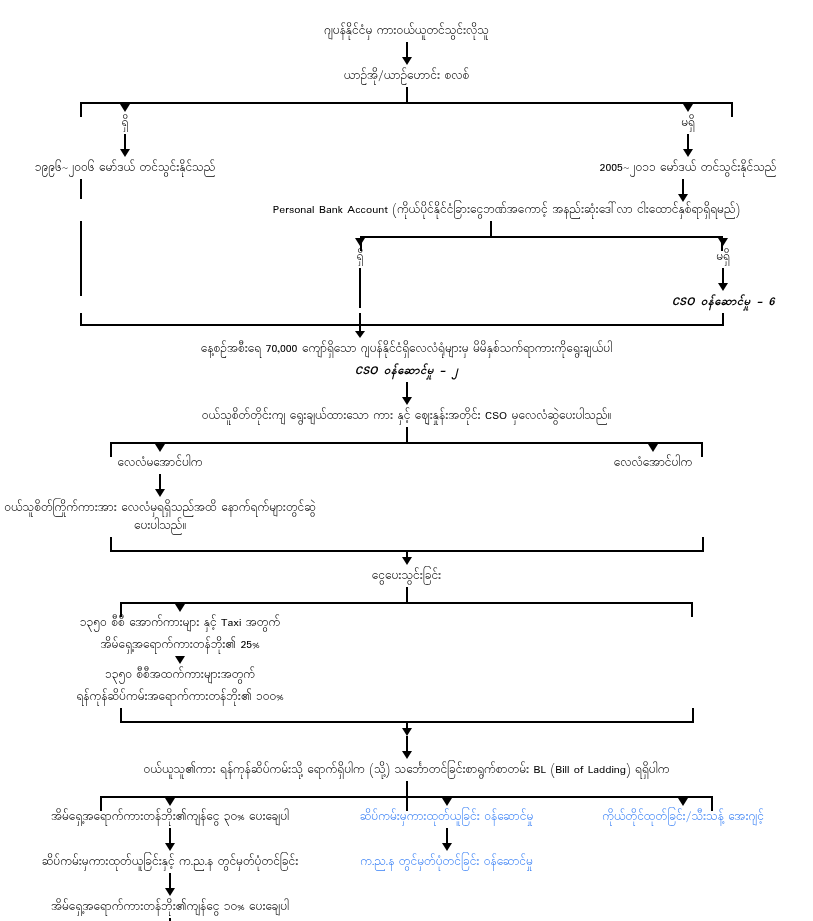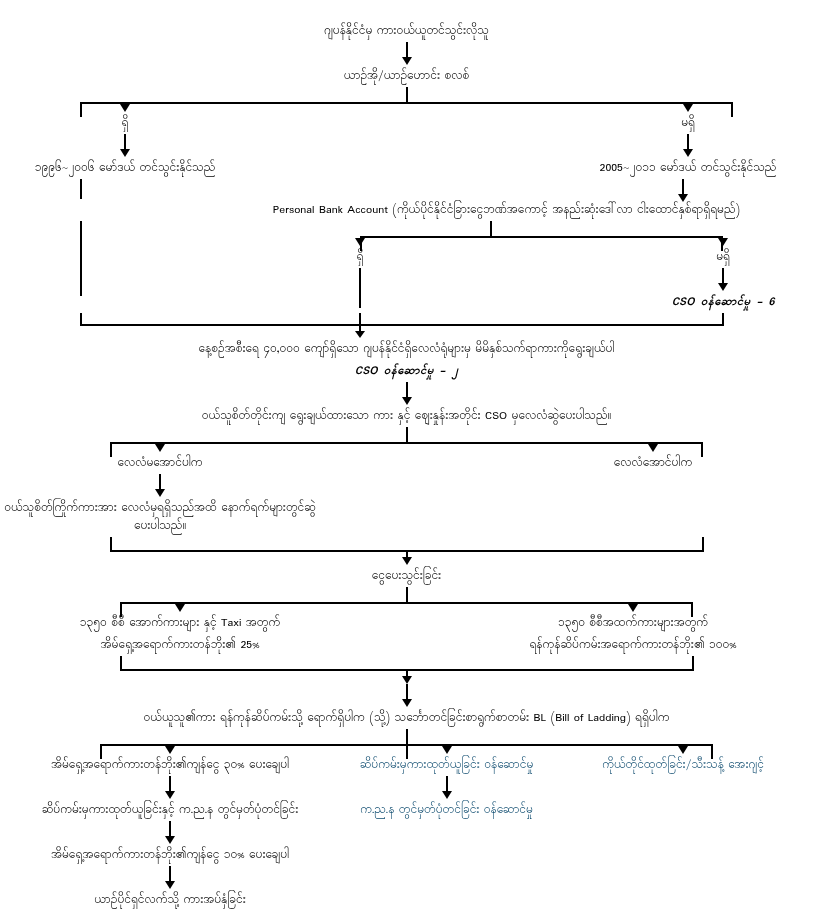--- a/index.html
+++ b/index.html
@@ -48,21 +48,21 @@
     top: 0;
   }
   .hbar .rise {
     position: absolute;
     width: 2px;
     background: #000;
     height: 15px;
     bottom: 0;
   }
   .blue { color: #000000; }
-  .red { color: #0c4a6e; }
+  .red { color: #3b82f6; }
   .row {
     display: flex;
     justify-content: space-between;
     position: relative;
   }
   .col {
     display: flex;
     flex-direction: column;
     align-items: center;
   }
@@ -142,21 +142,21 @@
 <svg class="connector" width="773" height="25" style="margin:0;">
   <line x1="61" y1="0" x2="61" y2="12" stroke="#000" stroke-width="2"></line>
   <line x1="340" y1="0" x2="340" y2="12" stroke="#000" stroke-width="2"></line>
   <line x1="703" y1="0" x2="703" y2="12" stroke="#000" stroke-width="2"></line>
   <line x1="60" y1="12" x2="704" y2="12" stroke="#000" stroke-width="2"></line>
   <line x1="340" y1="12" x2="340" y2="20" stroke="#000" stroke-width="2"></line>
   <polygon points="335,18 345,18 340,25" fill="#000"></polygon>
 </svg>
 
 <div class="center">
-  <div class="node">နေ့စဉ်အစီးရေ ၄၀,၀၀၀ ကျော်ရှိသော ဂျပန်နိုင်ငံရှိလေလံရုံများမှ မိမိနှစ်သက်ရာကားကိုရွေးချယ်ပါ</div>
+  <div class="node">နေ့စဉ်အစီးရေ 70,000 ကျော်ရှိသော ဂျပန်နိုင်ငံရှိလေလံရုံများမှ မိမိနှစ်သက်ရာကားကိုရွေးချယ်ပါ</div>
   <div class="node bold">CSO ဝန်ဆောင်မှု - ၂</div>
   <div class="vline"></div>
   <div class="arrow-down"></div>
   <div class="node">ဝယ်သူစိတ်တိုင်းကျ ရွေးချယ်ထားသော ကား နှင့် ဈေးနှုန်းအတိုင်း CSO မှလေလံဆွဲပေးပါသည်။</div>
   <div class="vline"></div>
 </div>
 
 <div class="hbar" style="margin:0 90px;">
   <div class="rise" style="left:50%;margin-left:-1px;"></div>
   <div class="drop" style="left:0;"></div>
@@ -187,21 +187,21 @@
 <div class="center">
   <div class="node">ငွေပေးသွင်းခြင်း</div>
   <div class="vline"></div>
 </div>
 
 <div class="hbar" style="margin:0 100px;">
   <div class="rise" style="left:50%;margin-left:-1px;"></div>
   <div class="drop" style="left:0;"></div>
   <div class="drop" style="right:0;"></div>
 </div>
-<div class="row" style="margin:0 20px;">
+<div class="row" style="margin:0 20px;flex-direction:column;">
   <div class="col" style="width:280px;">
     <div class="arrow-down"></div>
     <div class="node">၁၃၅၀ စီစီ အောက်ကားများ နှင့် Taxi အတွက်</div>
     <div class="node strong">အိမ်ရှေ့အရောက်ကားတန်ဘိုး၏ 25%</div>
   </div>
   <div class="col" style="width:280px;">
     <div class="arrow-down"></div>
     <div class="node">၁၃၅၀ စီစီအထက်ကားများအတွက်</div>
     <div class="node strong">ရန်ကုန်ဆိပ်ကမ်းအရောက်ကားတန်ဘိုး၏ ၁၀၀%</div>
   </div>

